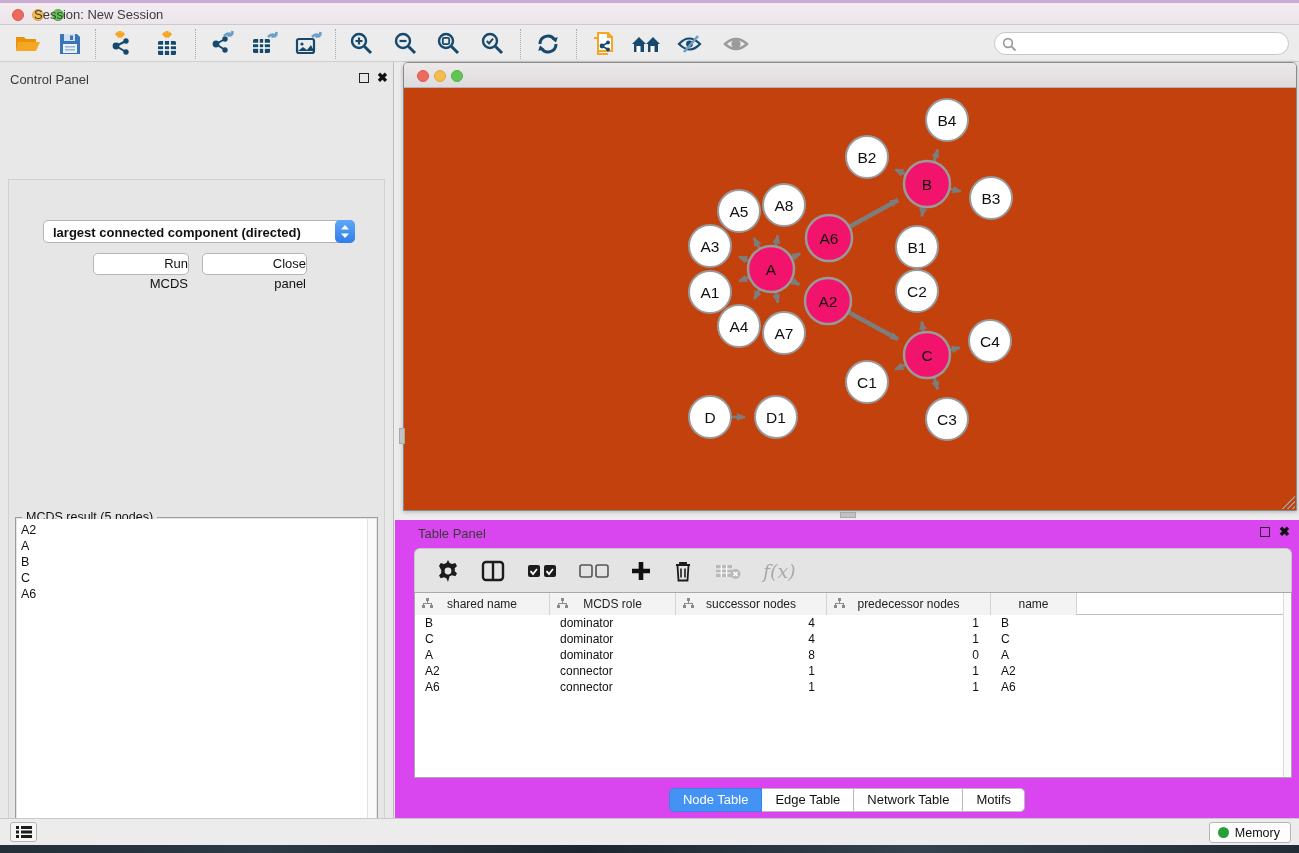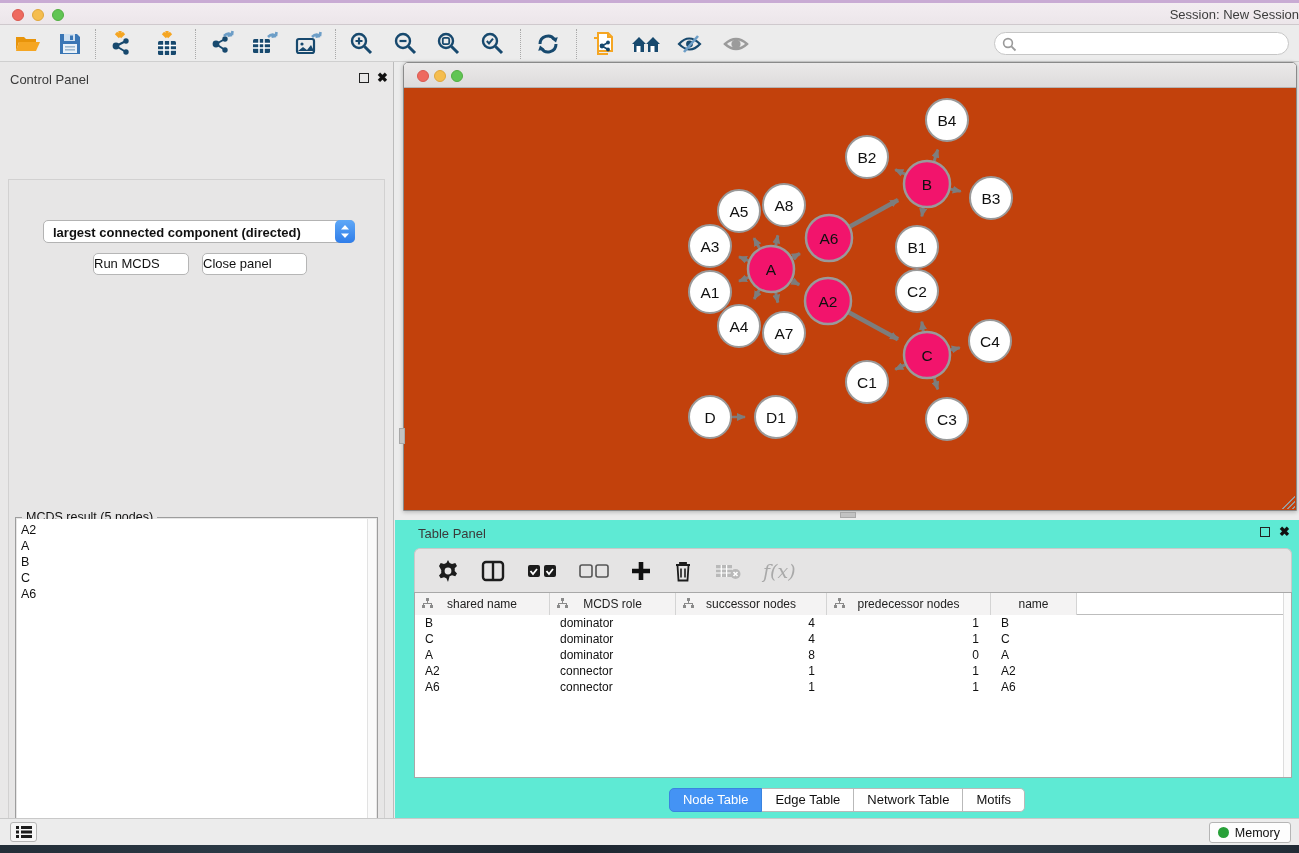--- a/index.html
+++ b/index.html
@@ -11,22 +11,22 @@
   #wall-bottom { position:absolute; left:0; top:845px; width:1299px; height:8px;
     background:linear-gradient(90deg,#232e38,#2b3a46 20%,#1d2630 45%,#33424e 70%,#222c36); }
 
   
   #titlebar { position:absolute; left:0; top:3px; width:1299px; height:22px;
     background:linear-gradient(#f3edf1,#ece6ea); border-bottom:1px solid #cfc9cd; }
   .traffic { position:absolute; top:6px; width:12px; height:12px; border-radius:50%; }
   .t-red { background:#ee6a5f; border:0.5px solid #d95950; }
   .t-yellow { background:#f5bd4f; border:0.5px solid #dfa73c; }
   .t-green { background:#61c554; border:0.5px solid #52ae43; }
-  #titlebar .title { position:absolute; width:100%; text-align:right; top:4px;
-    font-size:13px; color:#3c3c3c; }
+  #titlebar .title { position:absolute; width:100%; text-align:left; top:4px;
+    font-size:13px; color:#3c3c3c;padding-left:34px; }
 
   
   #toolbar { position:absolute; left:0; top:26px; width:1299px; height:36px;
     background:#ececec; border-bottom:1px solid #cfcfcf; }
   .tbtn { position:absolute; top:2px; width:36px; height:32px; display:flex;
     align-items:center; justify-content:center; cursor:pointer; }
   .tsep { position:absolute; top:3px; height:30px; width:0;
     border-left:1px dotted #a9a9a9; }
   #search-box { position:absolute; right:10px; top:6px; width:295px; height:23px;
     background:#fff; border:1px solid #c6c6c6; border-radius:12px; }
@@ -50,22 +50,22 @@
     background:#e7e6e6; border:1px solid #d2d1d1; }
   #opt-label { position:absolute; left:0; top:19px; width:100%; text-align:center;
     font-size:13px; color:#111; }
   #criterion { position:absolute; left:34px; top:40px; width:312px; height:23px;
     background:#fff; border:1px solid #b3b3b3; border-radius:5px; cursor:pointer;font-weight:bold; }
   #criterion .val { position:absolute; left:9px; top:4px; font-size:13px; color:#111;
     white-space:nowrap; }
   #criterion .stepper { position:absolute; right:-1px; top:-1px; width:20px; height:23px;
     background:linear-gradient(#5fa8f7,#2f7de9); border-radius:5px; }
   .btn { position:absolute; height:22px; background:#fff; border:1px solid #b6b6b6;
-    border-radius:5px; font-size:13px; color:#111; text-align:left; line-height:20px;
-    cursor:pointer; }
+    border-radius:5px; font-size:13px; color:#111; text-align:right; line-height:20px;
+    cursor:pointer;padding-left:38px; }
   #mcds-group { position:absolute; left:6px; top:337px; width:363px; height:340px;
     border:1px solid #9d9d9d; }
   #mcds-group .gtitle { position:absolute; left:6px; top:-8px; background:#e7e6e6;
     padding:0 4px; font-size:12.5px; color:#111; }
   #mcds-list { position:absolute; left:1px; top:1px; width:351px; height:336px;
     background:#fff; font-size:12.5px; color:#111; padding:3px 0 0 4px; }
   #mcds-list div { line-height:16px; }
   #mcds-scroll { position:absolute; right:1px; top:1px; width:9px; height:336px;
     background:#fafafa; border-left:1px solid #e2e2e2; }
 
@@ -85,21 +85,21 @@
       linear-gradient(135deg, transparent 48%, #9a9a9a 48%, #9a9a9a 55%, transparent 55%,
       transparent 68%, #9a9a9a 68%, #9a9a9a 75%, transparent 75%,
       transparent 88%, #9a9a9a 88%, #9a9a9a 95%, transparent 95%); cursor:nwse-resize; }
   .mini-tick-left { position:absolute; left:399px; top:428px; width:6px; height:16px;
     background:#c2c2c2; border:1px solid #a8a8a8; }
   .mini-tick-bottom { position:absolute; left:840px; top:512px; width:16px; height:6px;
     background:#c2c2c2; border:1px solid #a8a8a8; }
 
   
   #table-panel { position:absolute; left:395px; top:520px; width:904px; height:298px;
-    background:#5eead4; }
+    background:#d946ef; }
   #tp-toolbar { position:absolute; left:19px; top:28px; width:878px; height:44px;
     background:#e5e4e4; border:1px solid #c9c9c9; border-bottom:none;
     border-radius:6px 6px 0 0; display:flex; align-items:center; }
   .tp-icon { margin-left:22px; cursor:pointer; display:flex; align-items:center; }
   #fx { font-family:"DejaVu Serif", serif; font-style:italic; font-size:19px; color:#a9a9a9; }
   #tp-table { position:absolute; left:19px; top:72px; width:878px; height:186px;
     background:#fff; border:1px solid #a8a8a8; overflow:hidden; }
   #tp-scroll { position:absolute; right:0; top:0; width:8px; height:100%;
     background:#fafafa; border-left:1px solid #ddd; }
   .hdr-row { position:relative; height:22px; border-bottom:1px solid #bdbdbd; }

